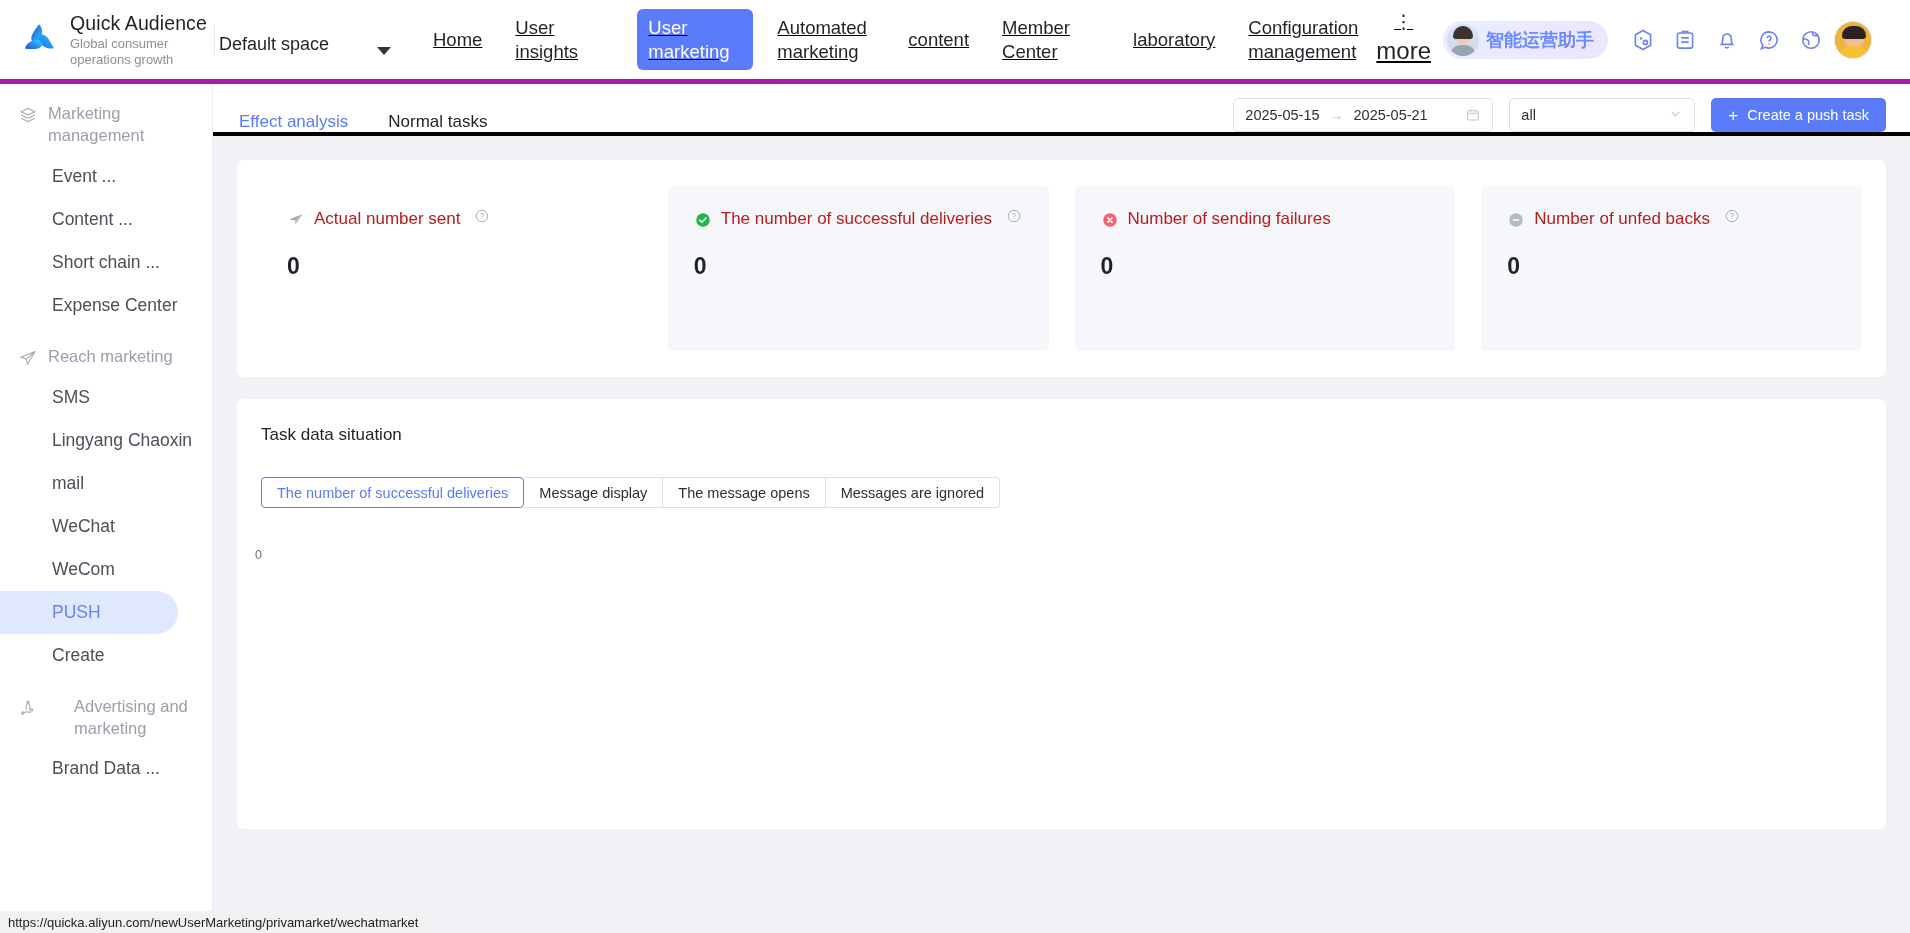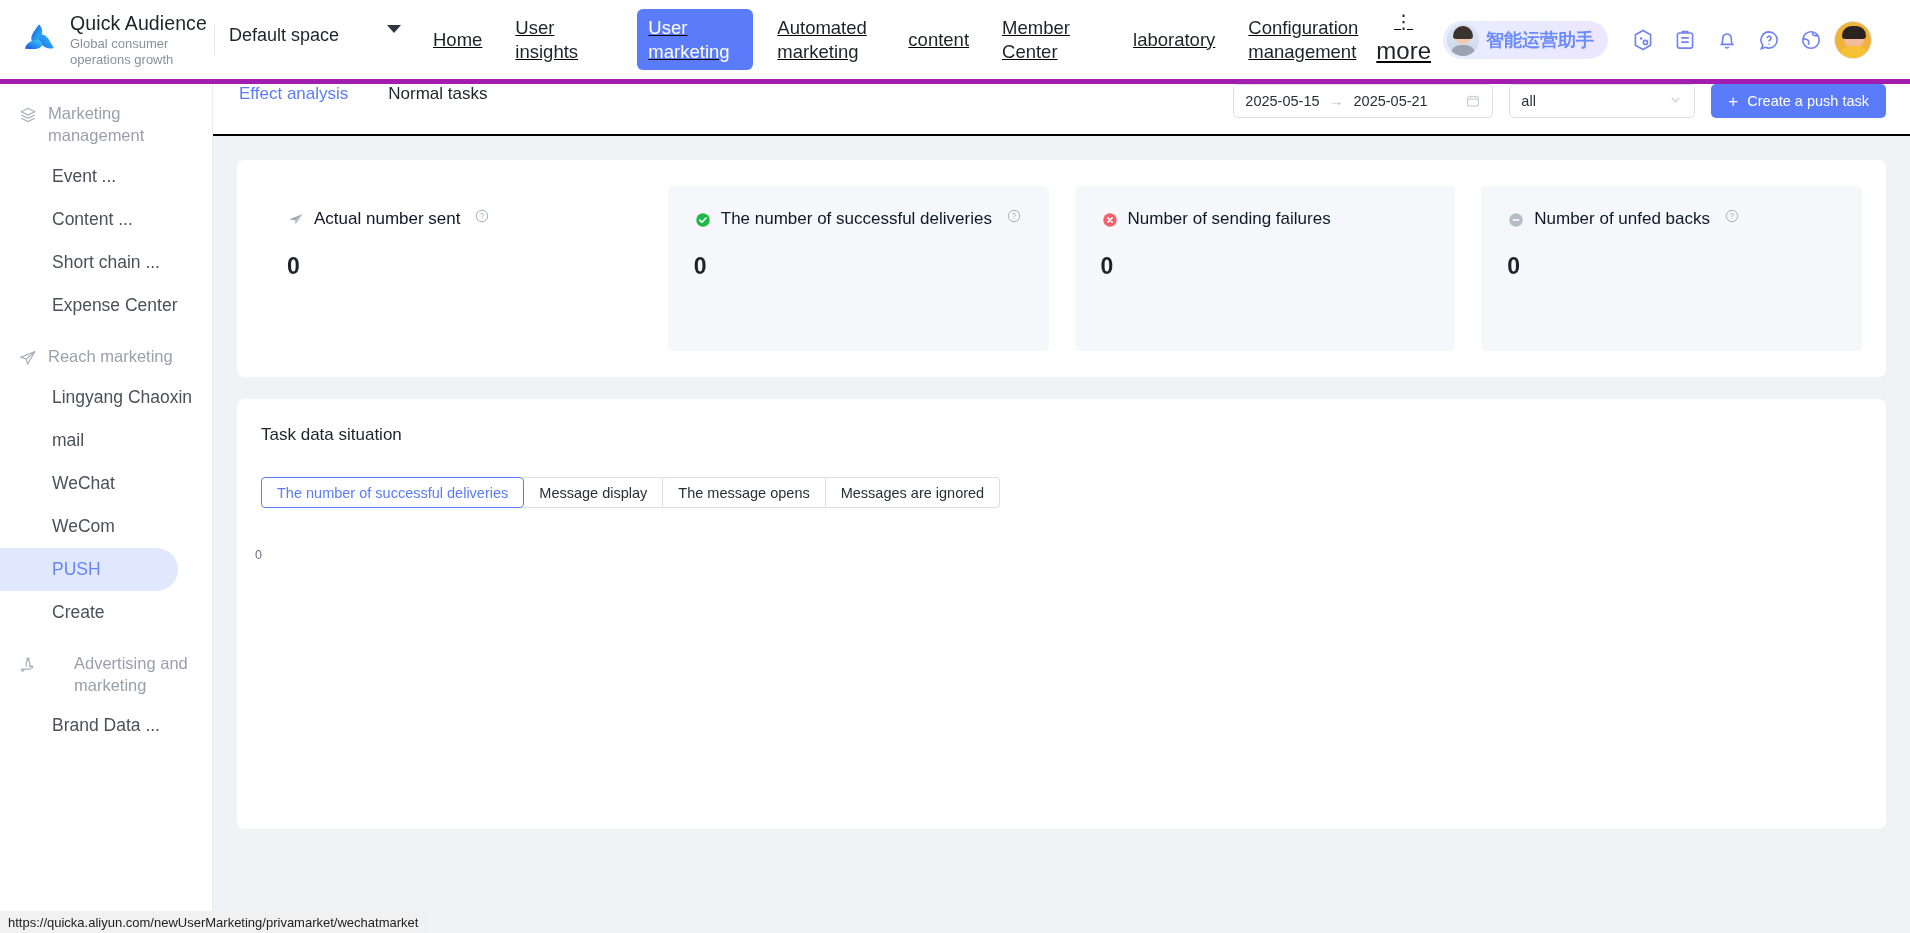--- a/index.html
+++ b/index.html
@@ -21,22 +21,22 @@
     border-bottom: 5px solid #a21caf;
     z-index: 20;
   }
   .brand { display: flex; align-items: center; padding-left: 18px; width: 218px; flex: 0 0 218px; }
   .brand-logo { width: 42px; height: 42px; flex: 0 0 42px; margin-right: 10px; }
   .brand-text { line-height: 1.18; }
   .brand-title { font-size: 19.5px; color: #1f2329; letter-spacing: .1px; }
   .brand-sub { font-size: 13px; color: #8a9099; margin-top: 1px; }
 
   .space-sel {
-    display: flex; align-items: flex-start; gap: 12px;
-    padding-left: 14px; margin-left: -4px; width: 210px; flex: 0 0 210px;
+    display: flex; align-items: flex-end; gap: 12px;
+    padding-left: 4px; margin-left: -4px; width: 210px; flex: 0 0 210px;
     border-left: 1px solid #e6e8eb; height: 30px;
     cursor: pointer;
   }
   .space-name { font-size: 18px; color: #1f2329; }
   .caret { width: 0; height: 0; border-left: 7px solid transparent; border-right: 7px solid transparent;
            border-top: 8px solid #2f3640; margin-left: 36px; }
 
   .mainnav { display: flex; align-items: center; height: 84px; gap: 15px; text-decoration: underline; }
   .navitem {
     font-size: 18.5px; color: #1f2329; line-height: 1.25;
@@ -85,22 +85,22 @@
   .sgroup .glabel { font-size: 16.5px; color: #9aa0ab; line-height: 1.35; }
   .sitem {
     font-size: 17.5px; color: #4b5159; padding: 11px 16px 11px 52px;
     cursor: pointer; white-space: nowrap; border-radius: 0 22px 22px 0; margin-right: 34px;
   }
   .sitem.active { background: #dfe8fd; color: #6a83f7; }
 
   
   .content { position: absolute; top: 84px; left: 213px; right: 0; bottom: 0; background: #f0f2f5; overflow: hidden; }
   .subbar {
-    height: 52px; background: #ffffff; display: flex; align-items: flex-start;
-    padding: 0 24px 0 26px; border-bottom: 2px solid #000000;
+    height: 52px; background: #ffffff; display: flex; align-items: flex-end;
+    padding: 0 24px 0 26px; border-bottom: 4px solid #000000;
   }
   .subtab { font-size: 17px; color: #1f2329; margin-right: 40px; cursor: pointer; }
   .subtab.active { color: #5b7cfa; }
   .subbar-right { margin-left: auto; display: flex; align-items: center; gap: 16px; }
 
   .daterange {
     width: 260px; height: 34px; border: 1px solid #dcdfe6; border-radius: 5px;
     display: flex; align-items: center; padding: 0 11px; gap: 10px; background: #fff; cursor: pointer;
   }
   .daterange .d { font-size: 14.5px; color: #2b2f36; }
@@ -121,21 +121,21 @@
   }
   .primary-btn .plus { font-size: 17px; line-height: 1; }
 
   .panel { background: #ffffff; border-radius: 7px; margin: 24px 24px 0 24px; }
   .kpi-wrap { display: flex; gap: 26px; padding: 26px 24px; }
   .kpi {
     flex: 1 1 0; background: #f5f7fa; border-radius: 5px; padding: 22px 26px 26px 26px;
     min-height: 165px;
   }
   .kpi.plain { background: #ffffff; }
-  .kpi-label { font-size: 17px; color: #0f172a; display: flex; align-items: flex-start; gap: 9px;
+  .kpi-label { font-size: 17px; color: #b91c1c; display: flex; align-items: flex-start; gap: 9px;
                line-height: 1.35; flex-wrap: wrap; }
   .kpi-label .ttl { max-width: 290px; }
   .kpi-ico { width: 18px; height: 18px; flex: 0 0 18px; margin-top: 3px; }
   .help { width: 16px; height: 16px; display: inline-block; vertical-align: -3px; margin-left: 5px; color: #aab0ba; }
   .kpi-value { font-size: 23px; font-weight: bold; color: #1f2329; margin-top: 22px; }
 
   .taskpanel { margin: 22px 24px 0 24px; background: #fff; border-radius: 7px; padding: 26px 24px 70px 24px; height: 430px; }
   .task-title { font-size: 17px; color: #1f2329; }
   .tabgroup { display: flex; margin-top: 32px; }
   .tbtn {
@@ -278,20 +278,21 @@
 
   <div class="sgroup" style="padding-top:18px;">
     <span class="gicon">
       <svg viewBox="0 0 24 24" width="20" height="20" fill="none" stroke="currentColor" stroke-width="1.4">
         <path d="M20.5 4.2L3.6 11l6.3 2.3L20.5 4.2z"></path>
           <path d="M9.9 13.3l1.6 6 9-15.1"></path>
       </svg>
     </span>
     <span class="glabel">Reach marketing</span>
   </div>
+  <div class="sitem">SMS</div>
   <div class="sitem">Lingyang Chaoxin</div>
   <div class="sitem">mail</div>
   <div class="sitem">WeChat</div>
   <div class="sitem">WeCom</div>
   <div class="sitem active">PUSH</div>
   <div class="sitem">Create</div>
 
   <div class="sgroup" style="padding-top:18px;gap:36px;">
     <span class="gicon">
       <svg viewBox="0 0 24 24" width="20" height="20" fill="none" stroke="currentColor" stroke-width="1.4">

